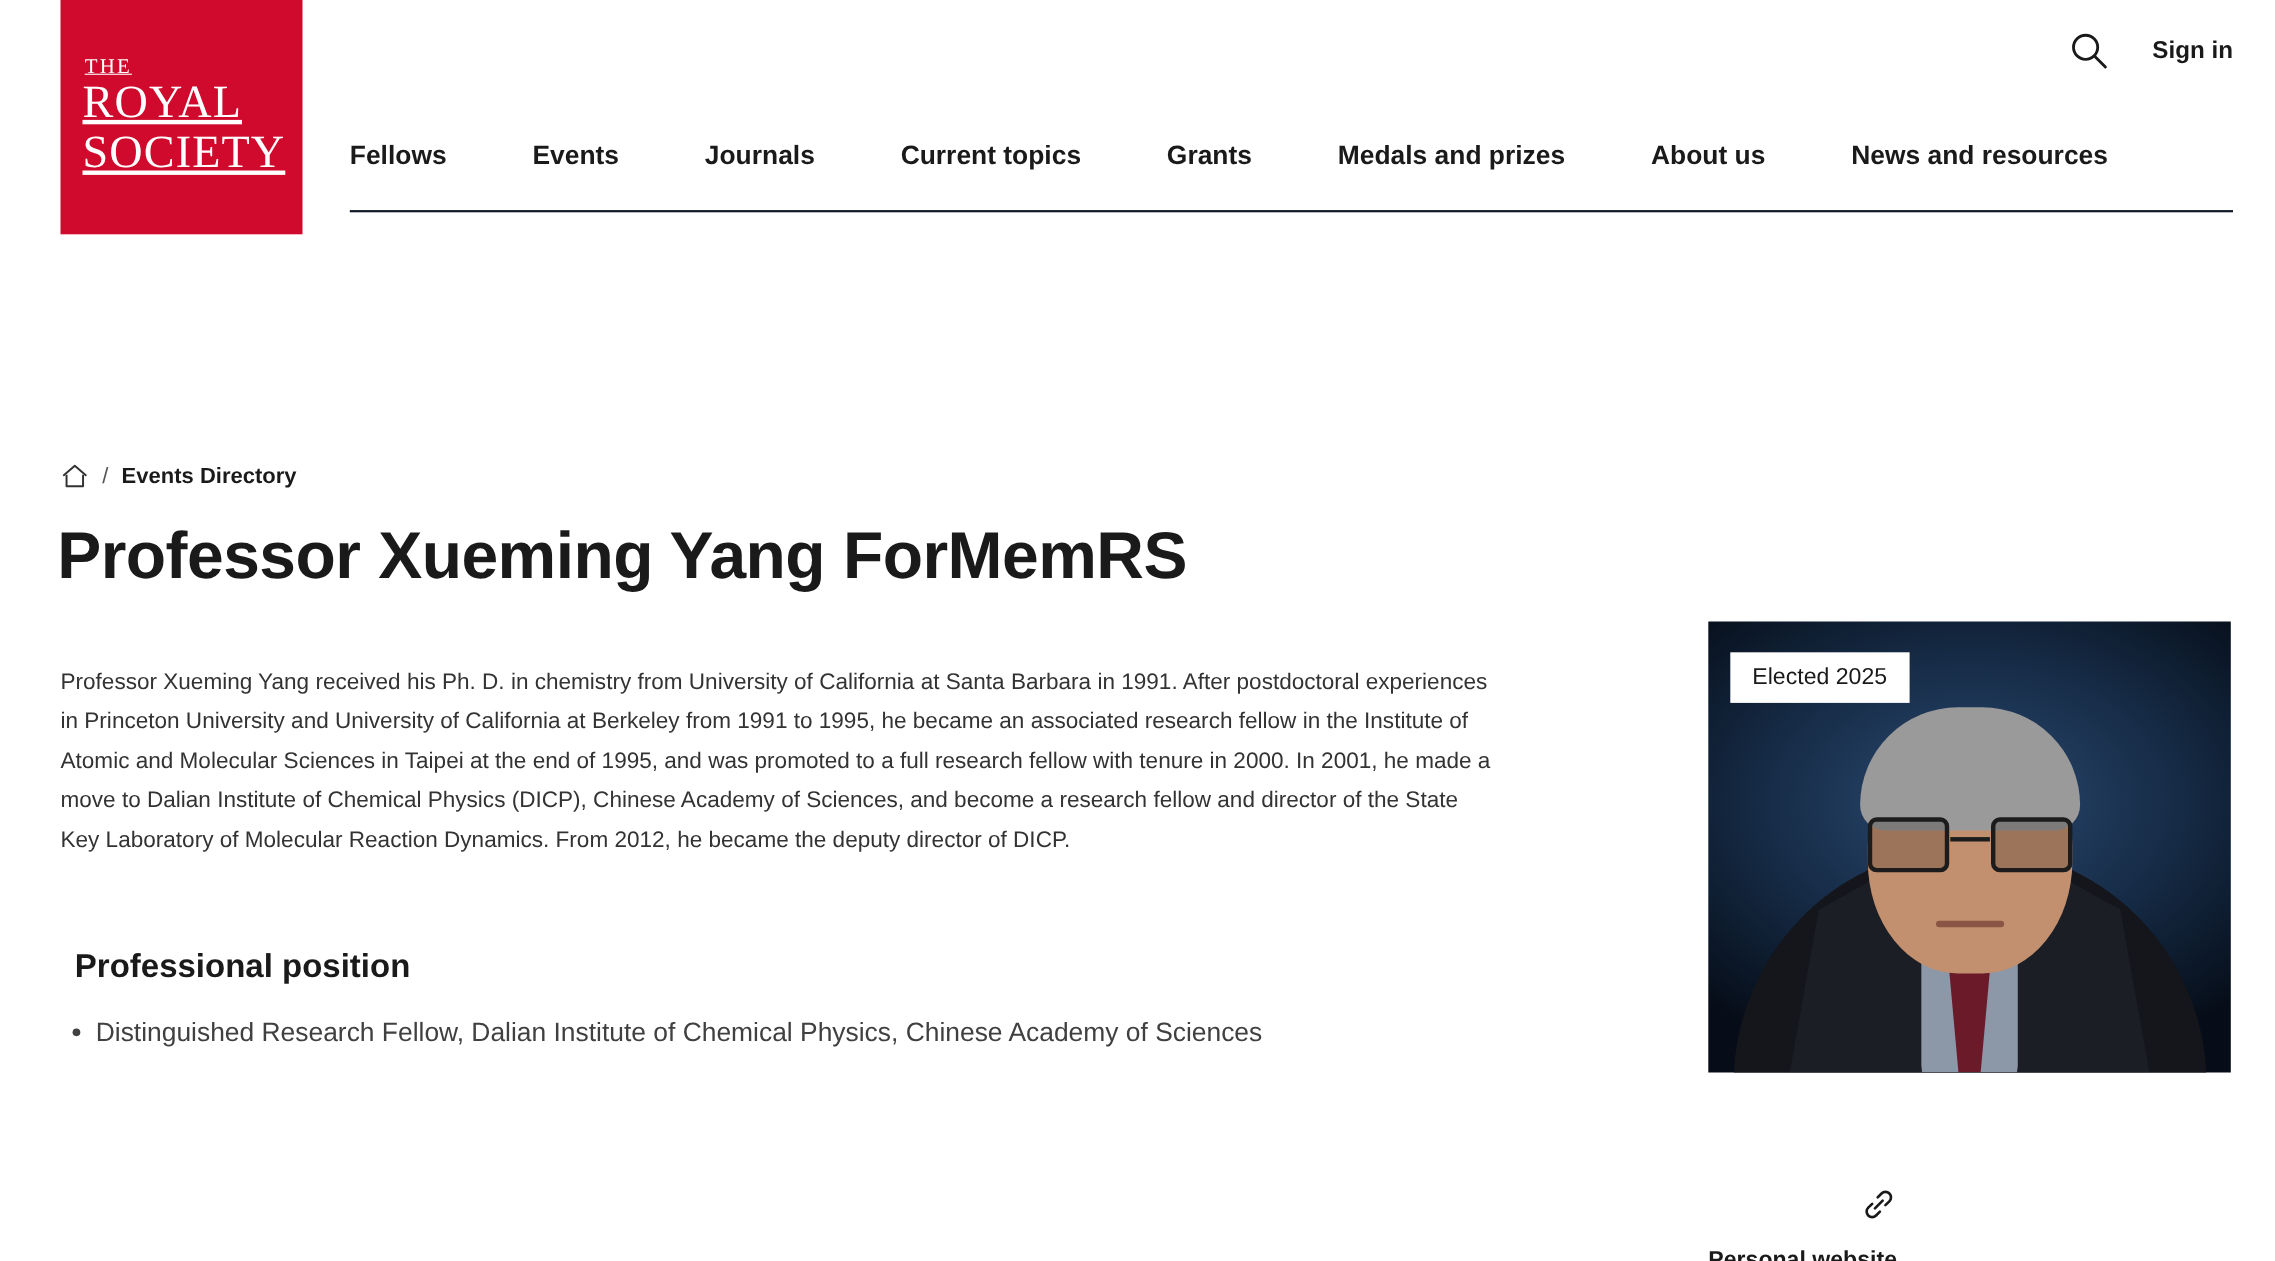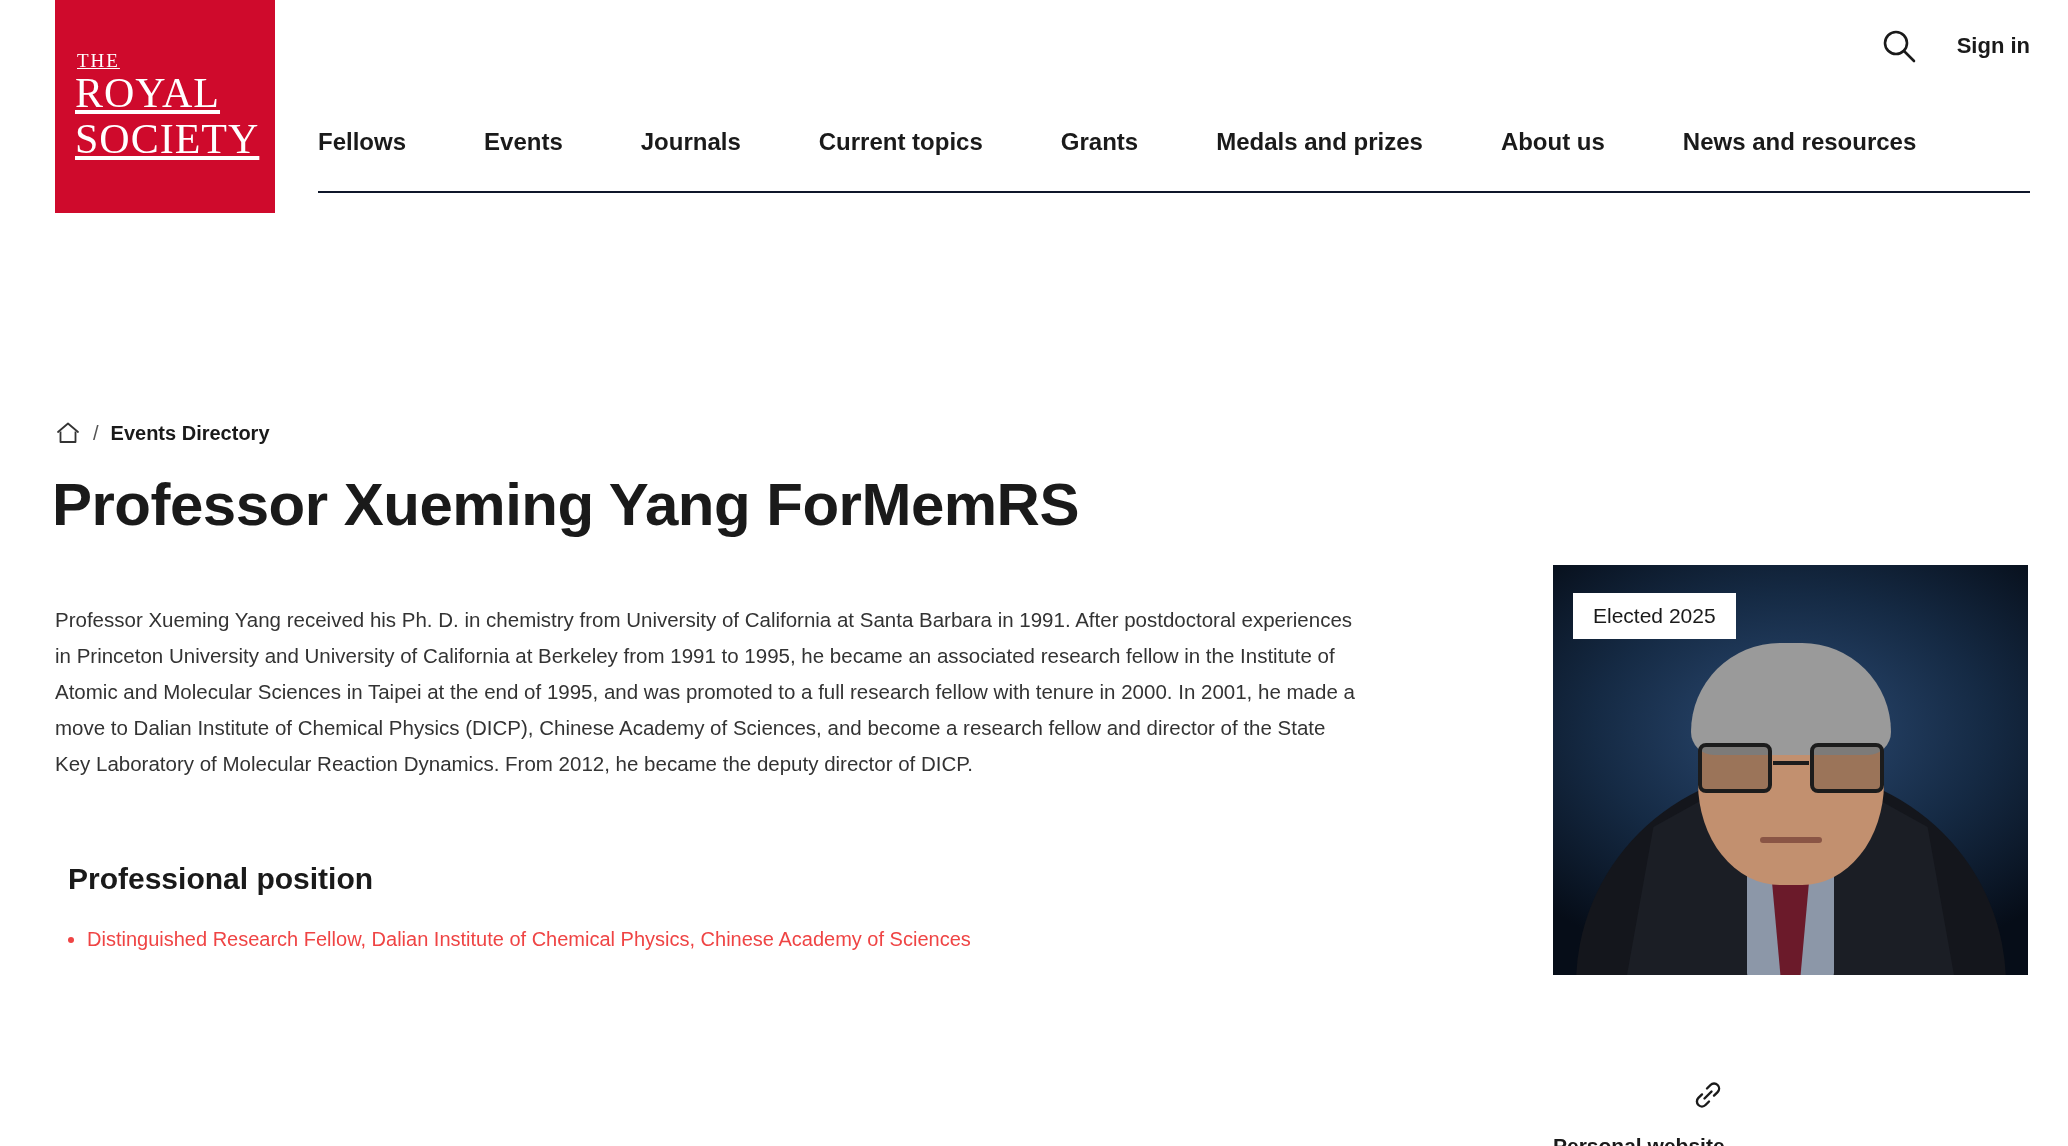--- a/index.html
+++ b/index.html
@@ -153,23 +153,23 @@
     color: #1a1a1a;
     margin: 4px;
   }
   .position-list {
     position: absolute;
     left: 55px;
     top: 922px;
     width: 1300px;
     margin: 0;
     padding-left: 32px;
-    font-size: 20px;
+    font-size: 24px;
     line-height: 34px;
-    color: #ef4444;
+    color: #404040;
   }
 
   
   .portrait-wrap {
     position: absolute;
     left: 1553px;
     top: 565px;
     width: 475px;
     height: 473px;
   }

